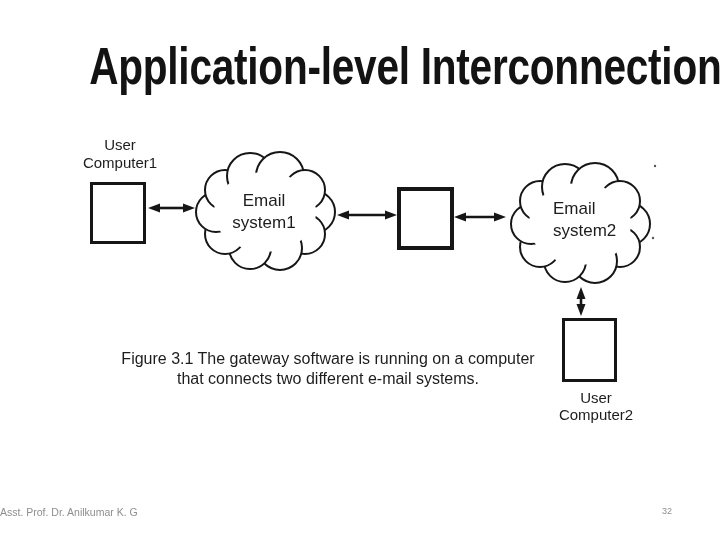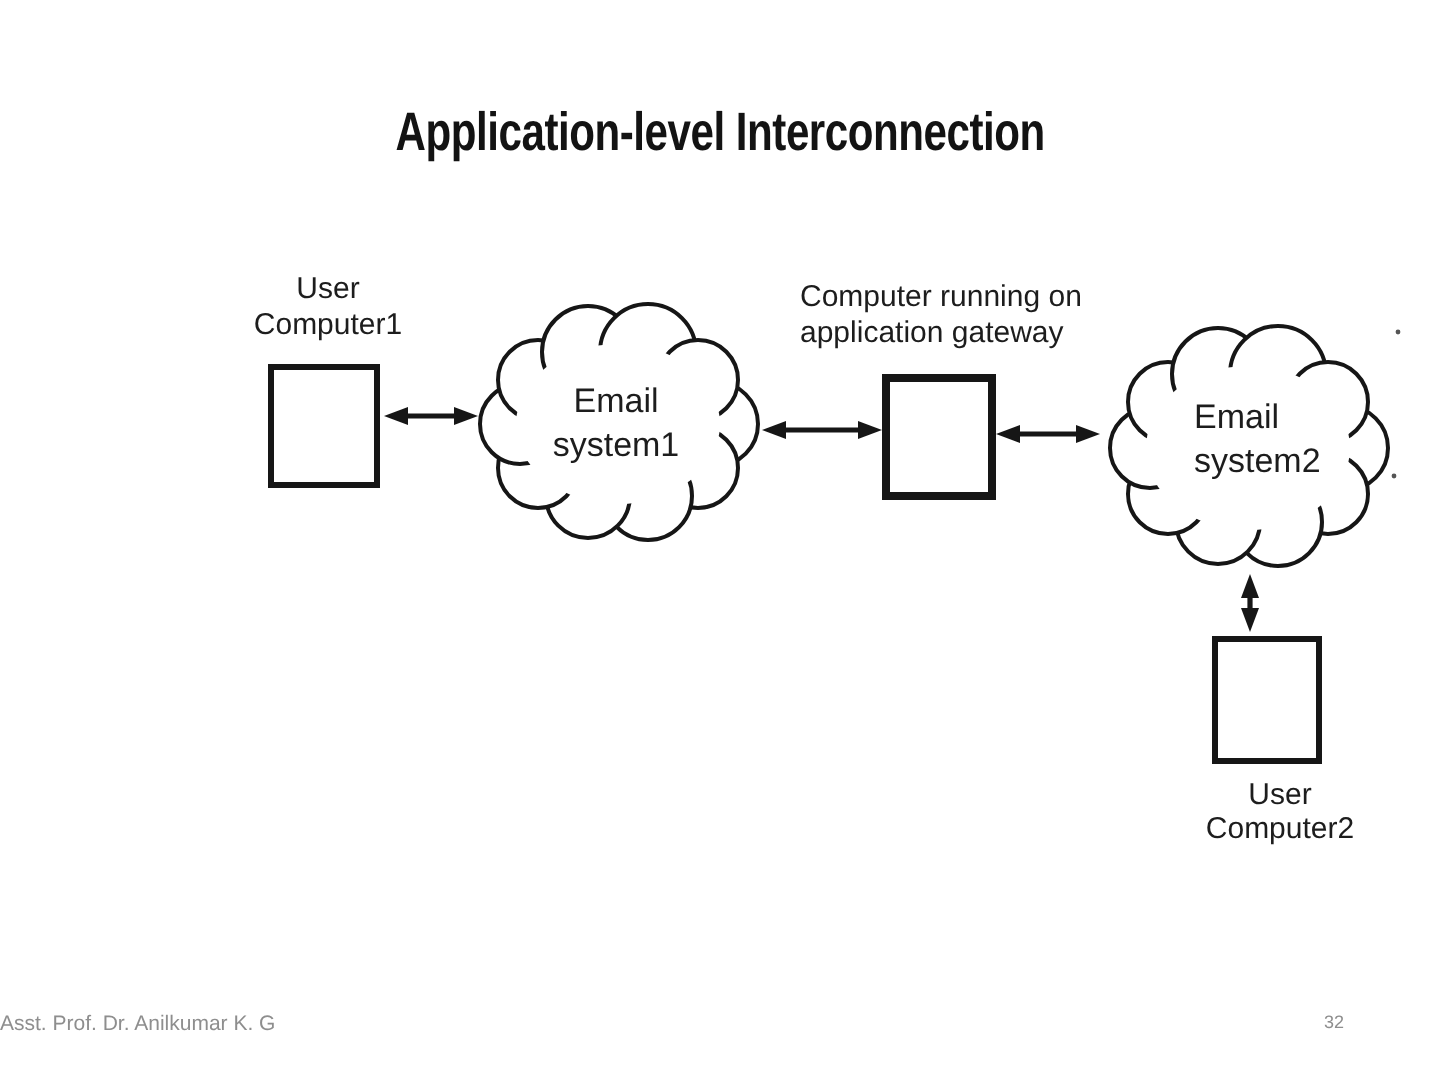--- a/index.html
+++ b/index.html
@@ -13,37 +13,36 @@
     overflow: hidden;
   }
 
   .slide-title {
     position: absolute;
     top: 42px;
     left: 0;
     right: 0;
     margin: 0;
     text-align: center;
-    font-size: 27px;
+    font-size: 52px;
     font-weight: bold;
     color: #131313;
     line-height: 48px;
     white-space: nowrap;
   }
   .slide-title .squeeze {
     display: inline-block;
     transform: scaleX(0.78);
     transform-origin: 50% 50%;
     letter-spacing: -0.3px;
   }
 
   .diagram {
     position: absolute;
     inset: 0;
-    margin-left: 44px;
   }
   .diagram svg {
     position: absolute;
     left: 0; top: 0;
   }
 
   .lbl {
     position: absolute;
     color: #1d1d1d;
     white-space: pre-line;
@@ -150,27 +149,27 @@
           <polygon points="581,316 576.5,304 585.5,304" fill="#161616" stroke="none"></polygon>
         </g>
 
         <circle cx="655" cy="166" r="1.2" fill="#555555" stroke="none"></circle>
         <circle cx="653" cy="238" r="1.2" fill="#555555" stroke="none"></circle>
       </g>
     </svg>
 
     <div class="lbl lbl-user-computer1">User
 Computer1</div>
-    <div class="lbl lbl-gateway">Computer running on
-application gateway</div>
     <div class="lbl lbl-email-system1">Email
 system1</div>
     <div class="lbl lbl-email-system2">Email
 system2</div>
     <div class="lbl lbl-user-computer2">User
 Computer2</div>
 
+    <div class="fig-caption">Figure 3.1 The gateway software is running on a computer
+that connects two different e-mail systems.</div>
   </div>
 
   <div class="footer-text">Asst. Prof. Dr. Anilkumar K. G</div>
   <div class="page-number">32</div>
 
 </div>
 
 </body></html>

